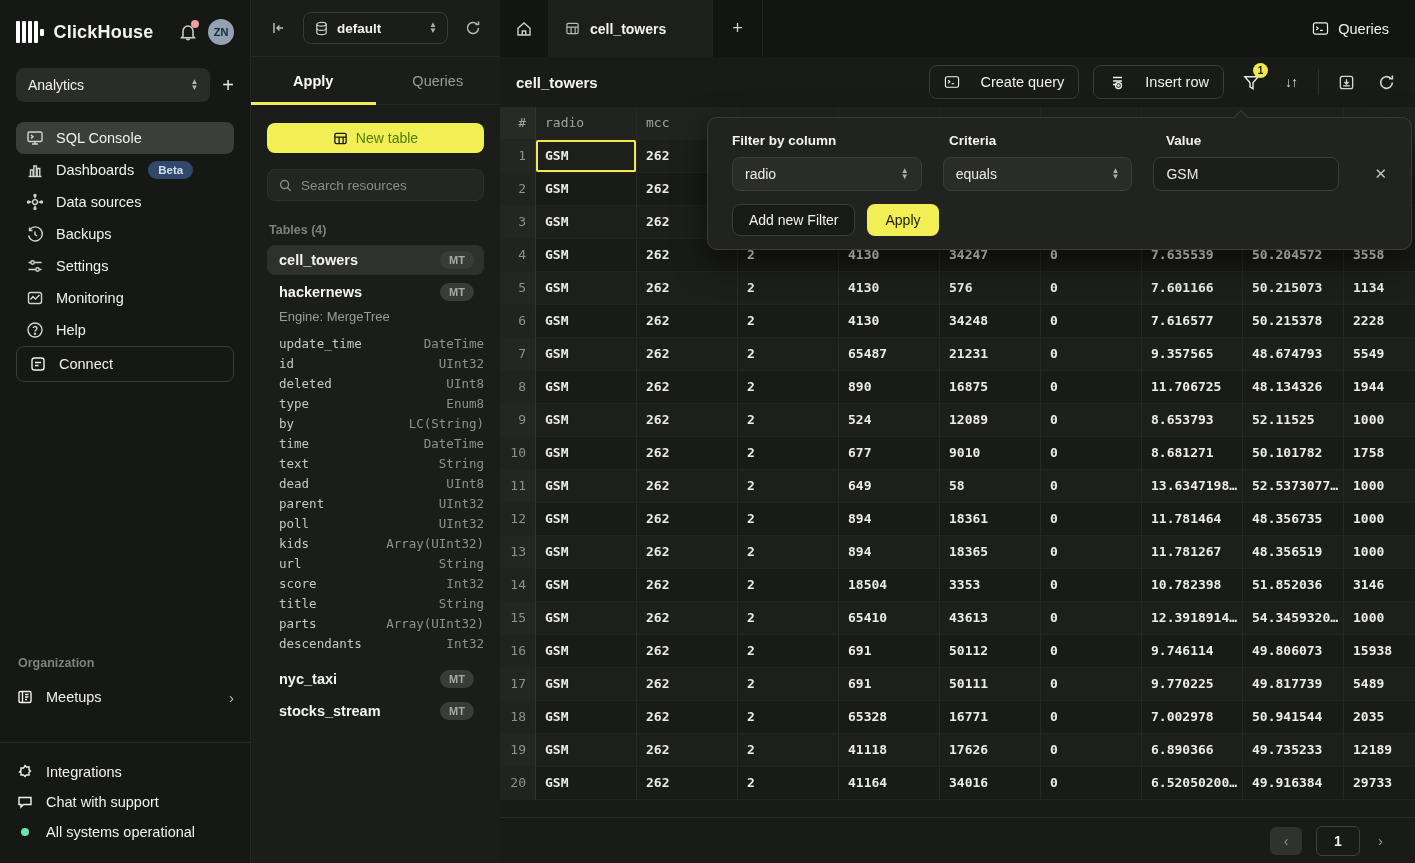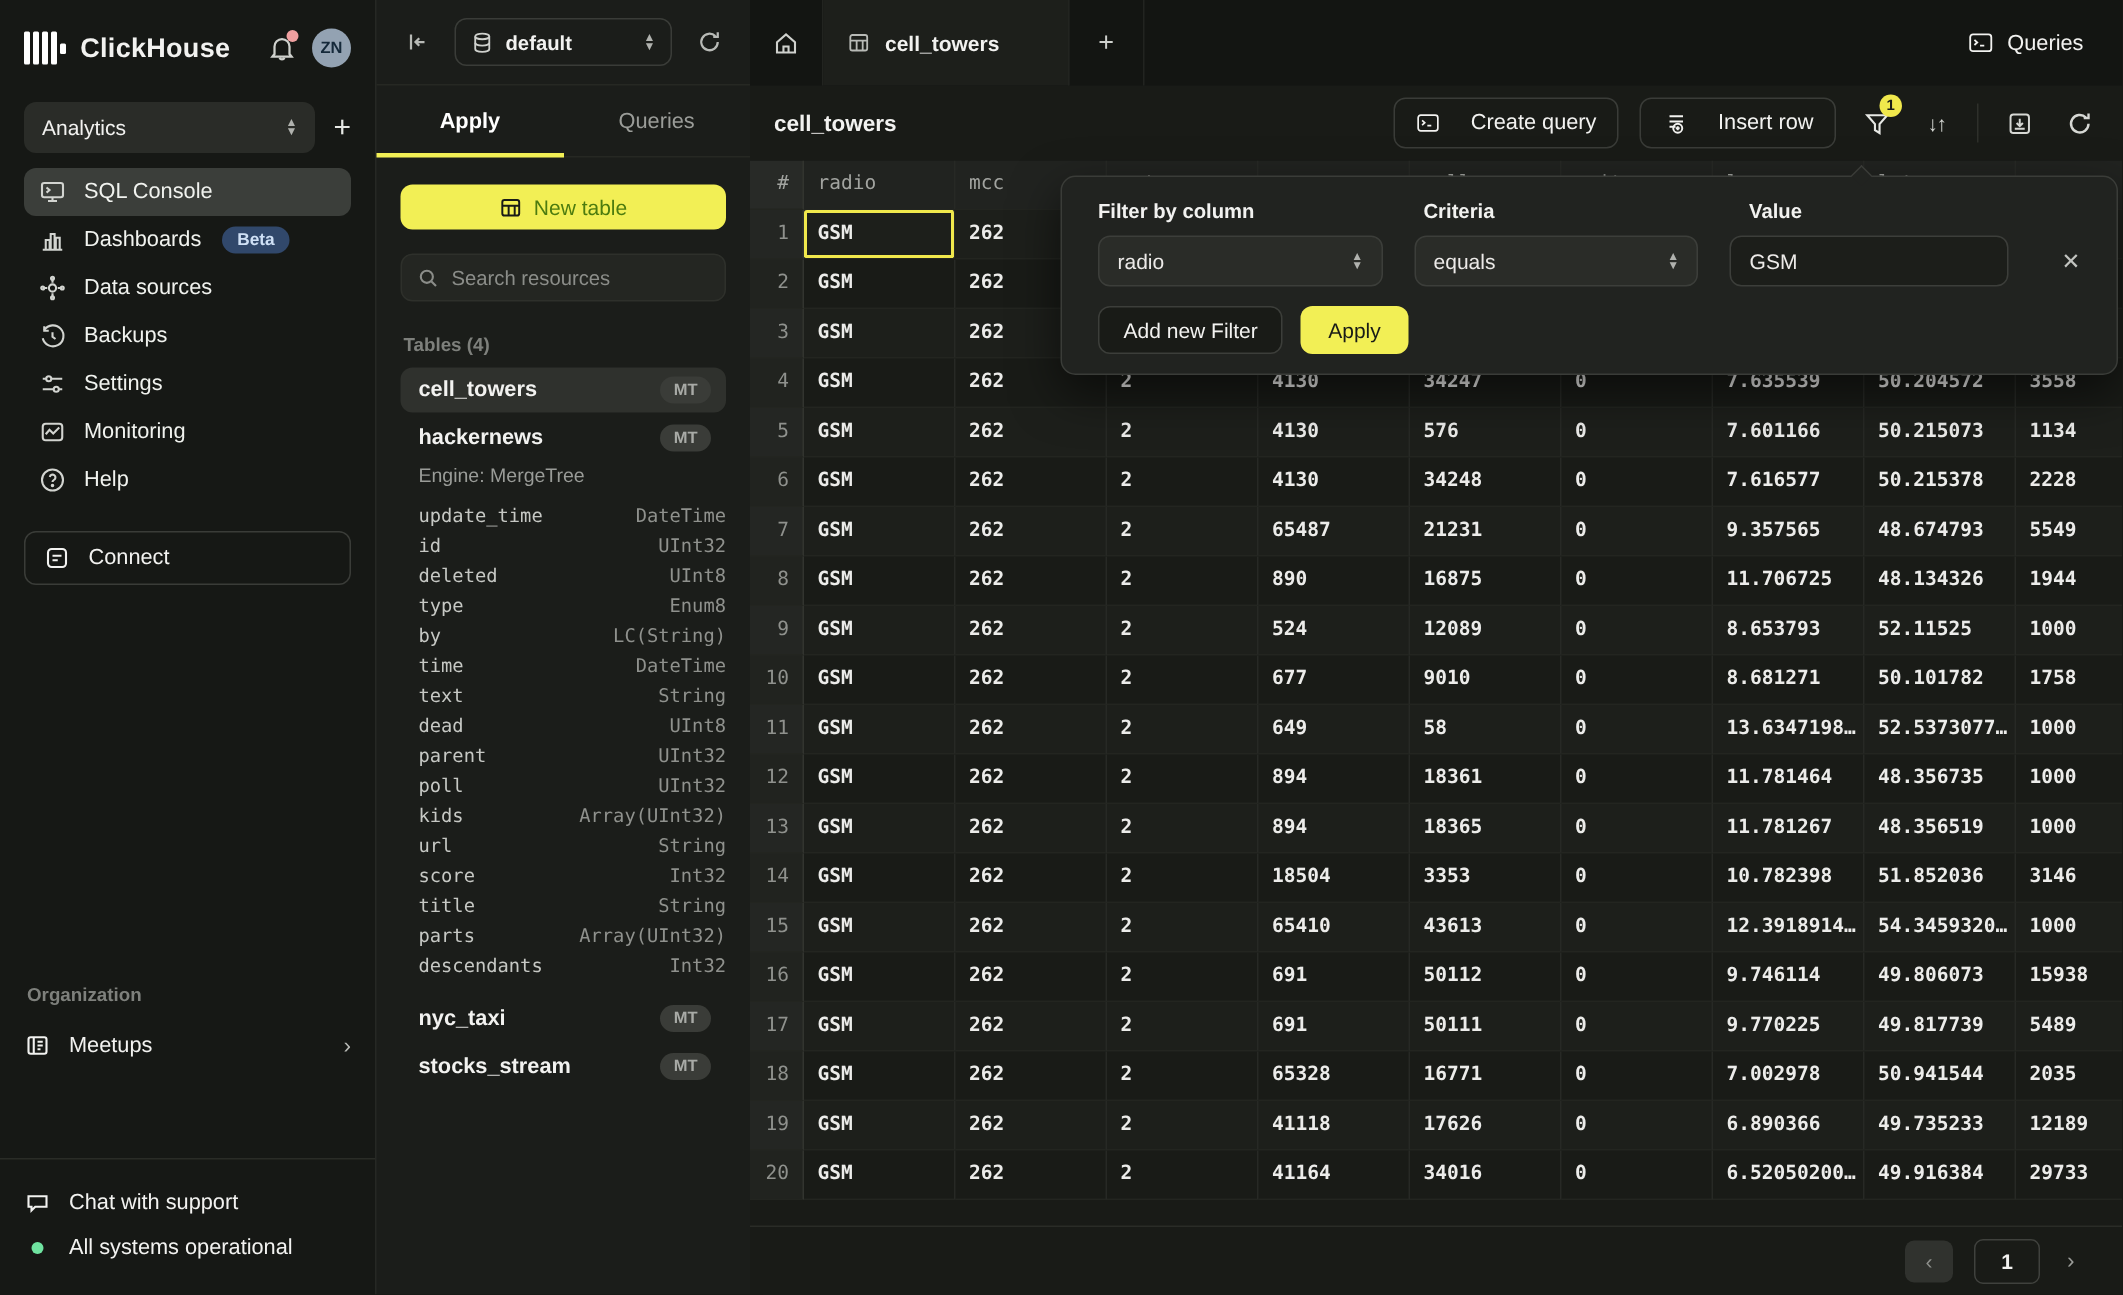--- a/index.html
+++ b/index.html
@@ -26,29 +26,29 @@
   .sidebar{width:250px;flex-shrink:0;background:var(--sidebar-bg);padding:4px 16px;position:relative;display:flex;flex-direction:column}
   .brand-row{display:flex;align-items:center;height:56px;gap:10px}
   .logo{display:flex;align-items:center;gap:2.5px;height:22px}
   .logo i{display:block;width:3.5px;height:22px;background:#fff;border-radius:1px}
   .logo i.short{height:7px}
   .brand{font-size:18px;font-weight:700;letter-spacing:.2px}
   .brand-right{margin-left:auto;display:flex;align-items:center;gap:10px}
   .bell{position:relative;width:20px;height:20px;color:#cfd1cd}
   .bell .dot{position:absolute;top:-2px;right:-1px;width:8px;height:8px;border-radius:50%;background:#f0a0a0}
   .avatar{width:26px;height:26px;border-radius:50%;background:#93a2b2;color:#15293a;font-size:11px;font-weight:700;display:flex;align-items:center;justify-content:center}
-  .ws-row{display:flex;align-items:center;gap:12px;margin:8px 0 10px}
+  .ws-row{display:flex;align-items:center;gap:12px;margin:8px 0 20px}
   .ws-select{flex:1;height:34px;background:#2a2c28;border-radius:8px;display:flex;align-items:center;justify-content:space-between;padding:0 12px;font-size:14px}
   .plus-btn{font-size:20px;color:#e6e8e4;line-height:1;cursor:default}
   .nav{display:flex;flex-direction:column}
   .nav-item{display:flex;align-items:center;gap:12px;height:32px;padding:0 10px;border-radius:8px;color:#f0f2ee;font-size:14.5px}
   .nav-item.active{background:#3b3e3a}
   .nav-item .ic{width:18px;height:18px;flex-shrink:0;color:#d2d4d0;display:flex;align-items:center;justify-content:center}
   .badge-beta{margin-left:2px;background:#31486b;color:#cfe0f5;font-size:11.5px;padding:3px 10px;border-radius:10px;font-weight:600}
-  .connect-btn{margin-top:18px;height:36px;border:1px solid #3a3c38;border-radius:8px;display:flex;align-items:center;gap:12px;padding:0 12px;font-size:14.5px}
+  .connect-btn{height:36px;border:1px solid #3a3c38;border-radius:8px;display:flex;align-items:center;gap:12px;padding:0 12px;font-size:14.5px}
   .org-block{position:absolute;left:16px;right:16px;top:656px}
   .org-label{color:var(--dim);font-size:12.5px;font-weight:600;margin-bottom:12px;padding-left:2px}
   .org-item{display:flex;align-items:center;gap:12px;height:30px;font-size:14.5px}
   .org-item .chev{margin-left:auto;color:#b8bab6;font-size:15px}
   .side-footer{position:absolute;left:0;right:0;bottom:0;padding:14px 16px 16px;border-top:1px solid #2a2c27}
   .foot-item{display:flex;align-items:center;gap:12px;height:30px;font-size:14.5px}
   .status-dot{width:8px;height:8px;border-radius:50%;background:#6fe3a0;margin:0 5px}
 
   
   .explorer{width:250px;flex-shrink:0;background:var(--panel-bg);border-left:1px solid #262824;position:relative}
@@ -261,20 +261,28 @@
           </span>
         <span>Meetups</span>
         <span class="chev">›</span>
       </div>
     </div>
 
     <div class="side-footer">
       <div class="foot-item">
         <span class="ic">
             <svg width="18" height="18" viewBox="0 0 18 18" fill="none" stroke="currentColor" stroke-width="1.4">
+              <path d="M9 2.6 l1.4 1.4 h2.6 v2.6 l1.4 1.4 -1.4 1.4 v2.6 h-2.6 l-1.4 1.4 -1.4-1.4 H5 v-2.6 L3.6 9 5 7.6 V5 h2.6 Z"></path>
+            </svg>
+          </span>
+        <span>Integrations</span>
+      </div>
+      <div class="foot-item">
+        <span class="ic">
+            <svg width="18" height="18" viewBox="0 0 18 18" fill="none" stroke="currentColor" stroke-width="1.4">
               <path d="M3 4.5 h12 v7 h-7.5 L5 14 v-2.5 H3 Z"></path>
             </svg>
           </span>
         <span>Chat with support</span>
       </div>
       <div class="foot-item">
         <span class="status-dot"></span>
         <span>All systems operational</span>
       </div>
     </div>

